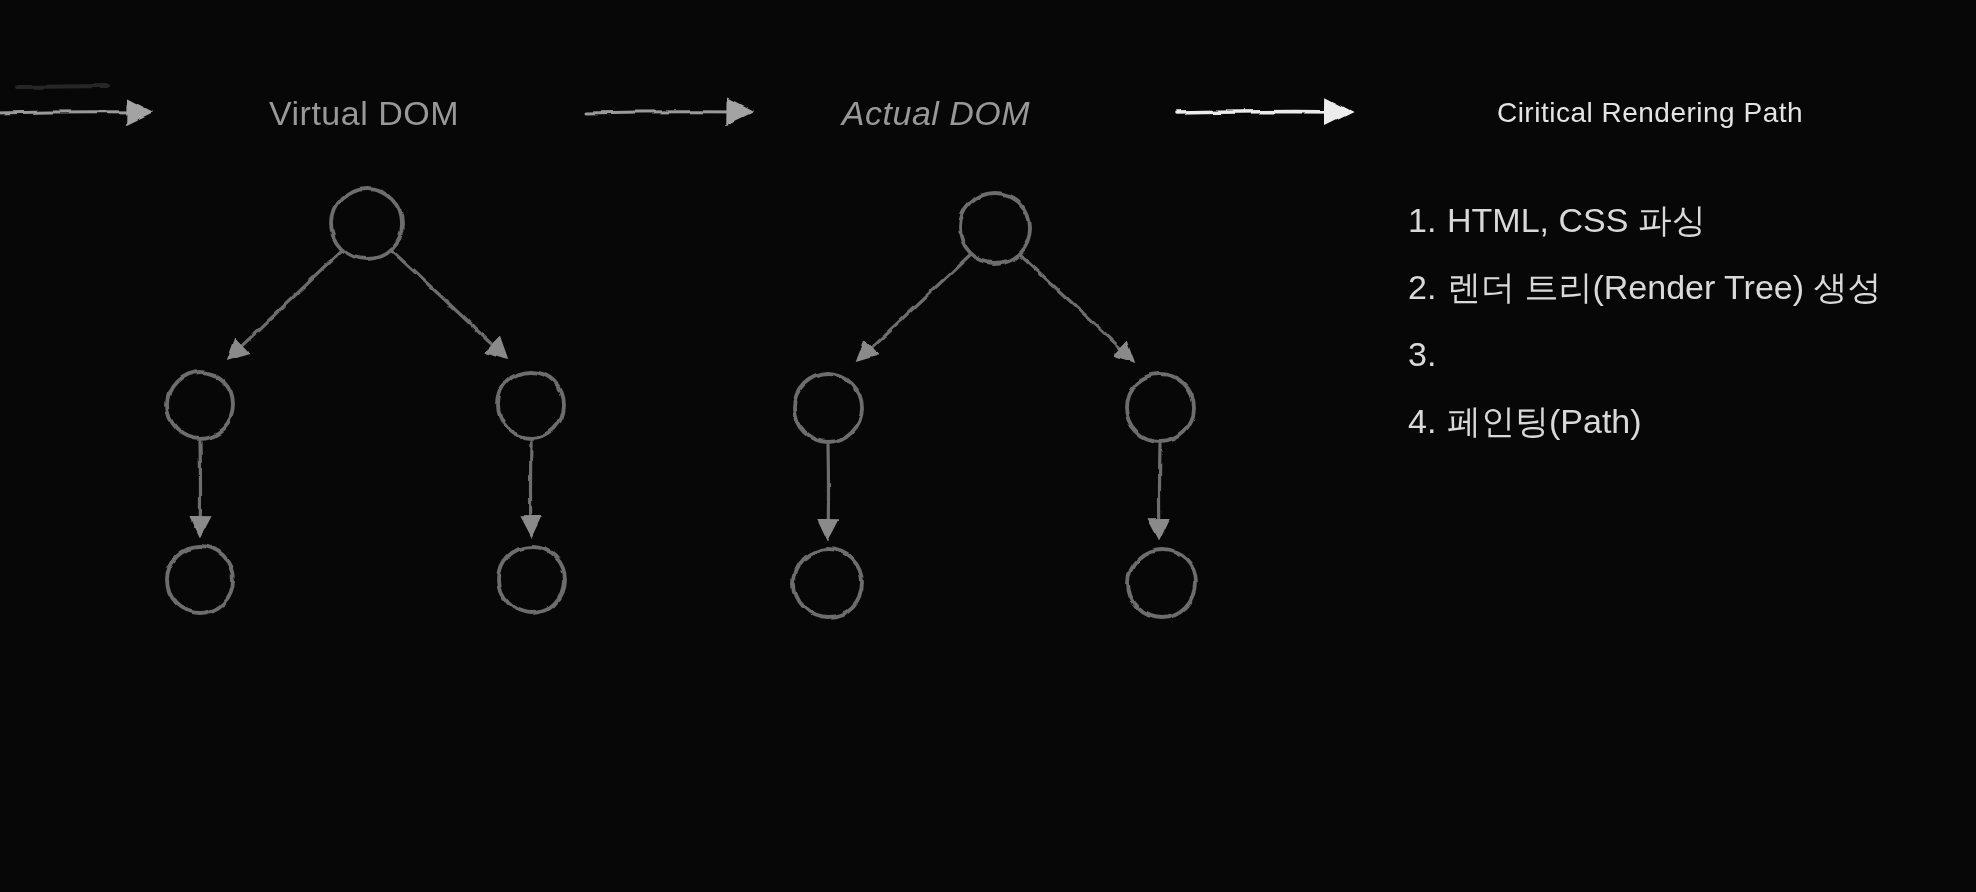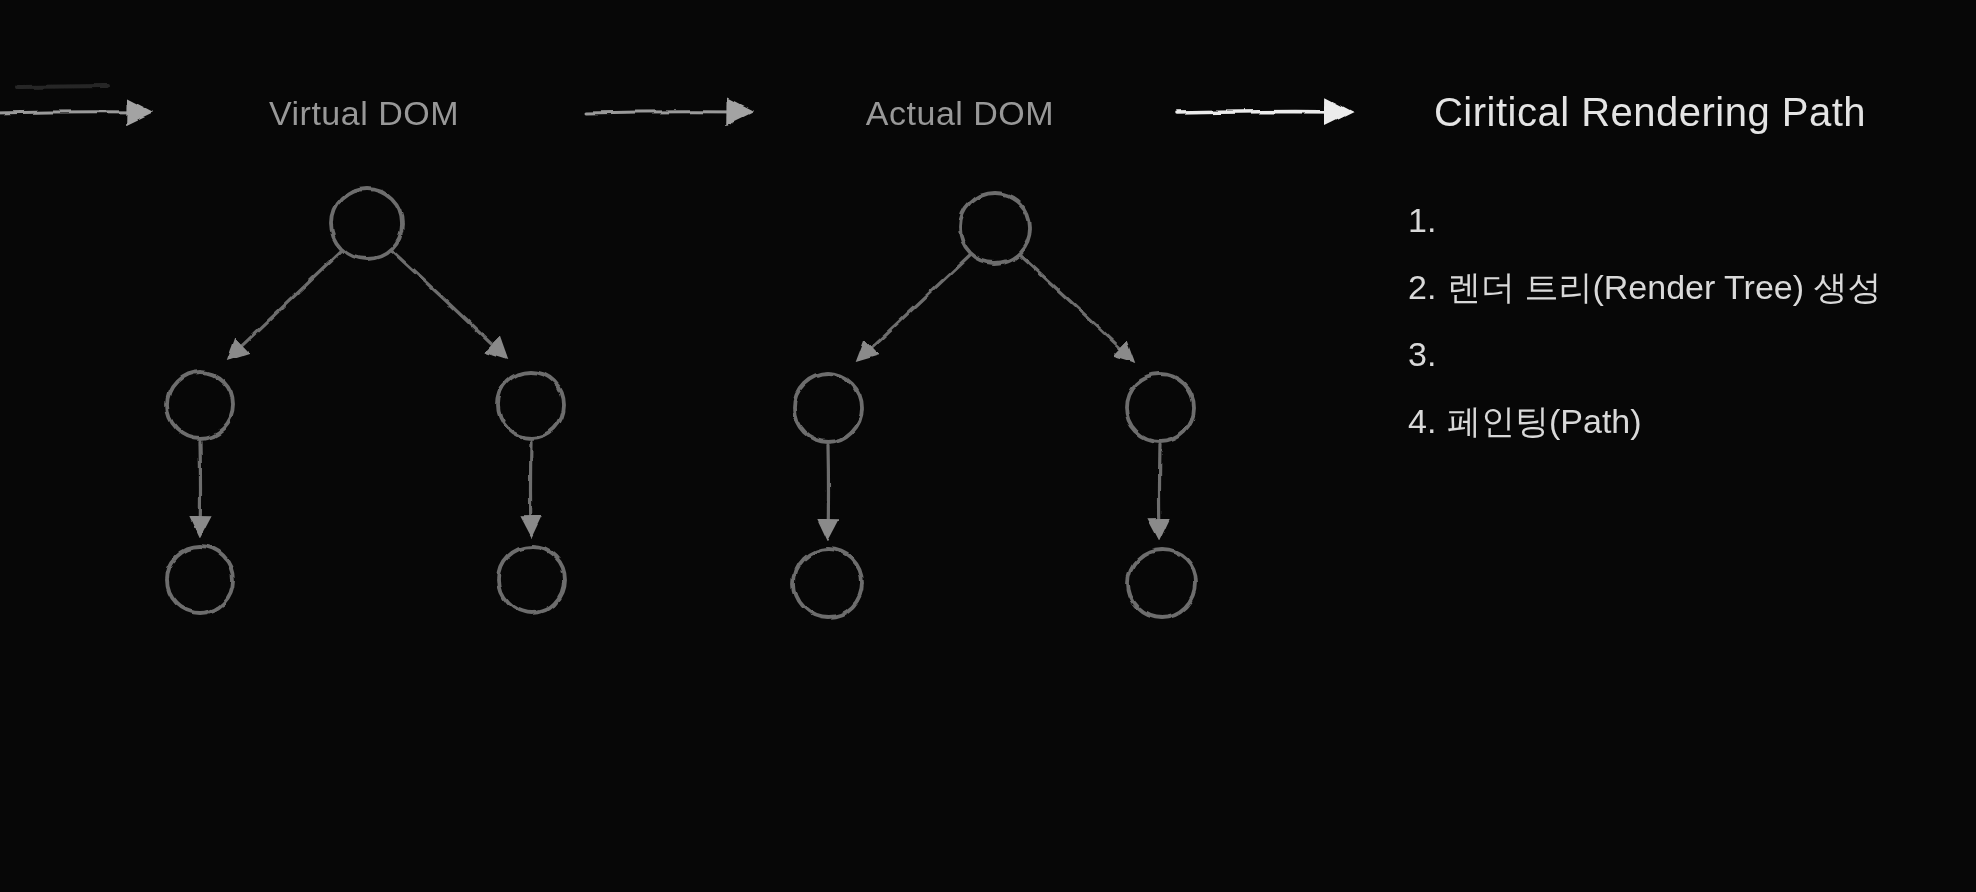--- a/index.html
+++ b/index.html
@@ -24,21 +24,21 @@
   .head-gray{fill:var(--flow-gray-head);}
   .head-white{fill:var(--flow-white);}
   .flow-label{
     position:absolute; top:96px; height:34px; line-height:34px;
     transform:translateX(-50%); white-space:nowrap;
     font-size:34px; color:var(--label-gray); letter-spacing:.5px;
   }
   .flow-title{
     position:absolute; top:95px; height:35px; line-height:35px;
     transform:translateX(-50%); white-space:nowrap;
-    font-size:40px; color:var(--title-white); letter-spacing:.5px;
+    font-size:28px; color:var(--title-white); letter-spacing:.5px;
   }
   .crp-list{position:absolute; left:1408px; top:187px; color:var(--list-white);}
   .crp-row{display:flex; align-items:center; height:67px; font-size:34px; white-space:nowrap;}
   .crp-num{display:inline-block; width:39px; flex:0 0 39px;}
 </style>
 </head>
 <body>
 
 <div class="stage">
 
@@ -96,27 +96,28 @@
         <path class="edge" d="M971,254 Q916,306 858,360" marker-end="url(#mTree)"></path>
         <path class="edge" d="M1019,254 Q1076,306 1133,360" marker-end="url(#mTree)"></path>
         <path class="edge" d="M828,445 Q829,494 828,537" marker-end="url(#mTree)"></path>
         <path class="edge" d="M1160,445 Q1159,494 1160,537" marker-end="url(#mTree)"></path>
       </g>
     </g>
   </svg>
 
   <div class="flow-label" style="left:364px;">Virtual DOM</div>
 
-  <div class="flow-label" style="left:960px;">Actual DOM</div>
+  <div class="flow-label" style="left:936px;font-style:italic;">Actual DOM</div>
 
   <div class="flow-title" style="left:1650px;">Ciritical Rendering Path</div>
 
   <div class="crp-list">
     <div class="crp-row">
       <span class="crp-num">1.</span>
+      <span>HTML, CSS 파싱</span>
     </div>
     <div class="crp-row">
       <span class="crp-num">2.</span>
       <span>렌더 트리(Render Tree) 생성</span>
     </div>
     <div class="crp-row">
       <span class="crp-num">3.</span>
     </div>
     <div class="crp-row">
       <span class="crp-num">4.</span>

